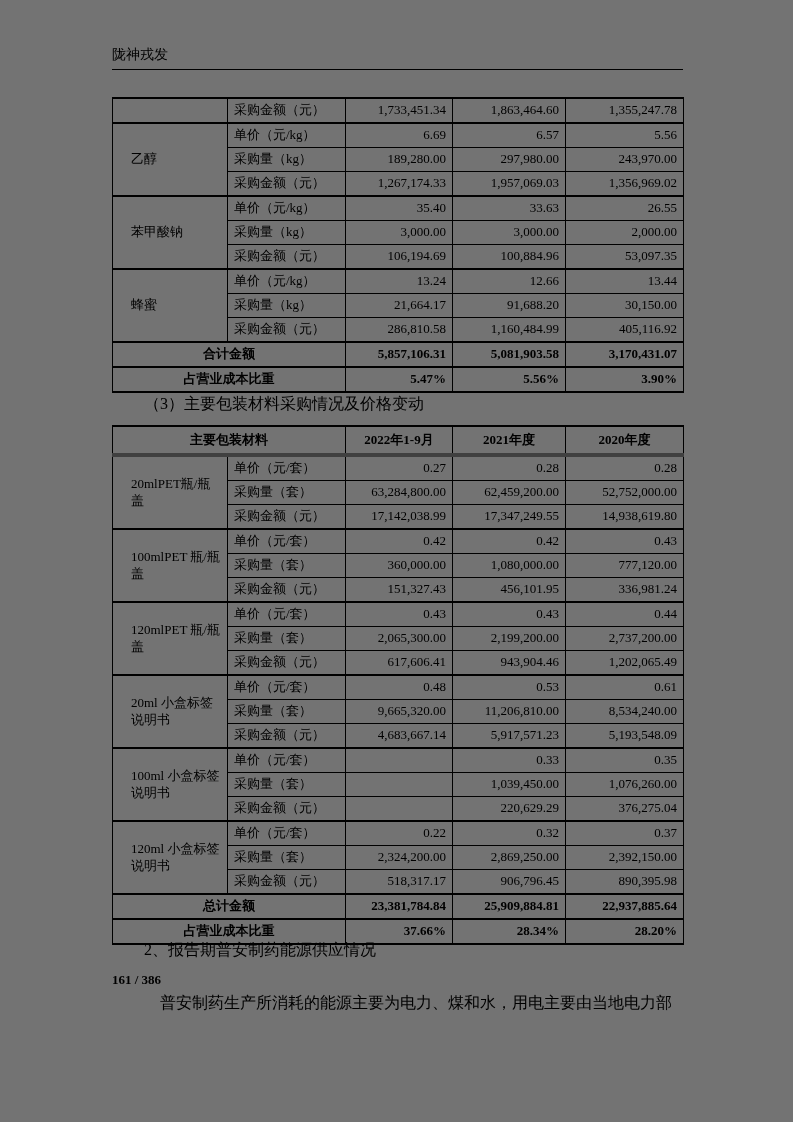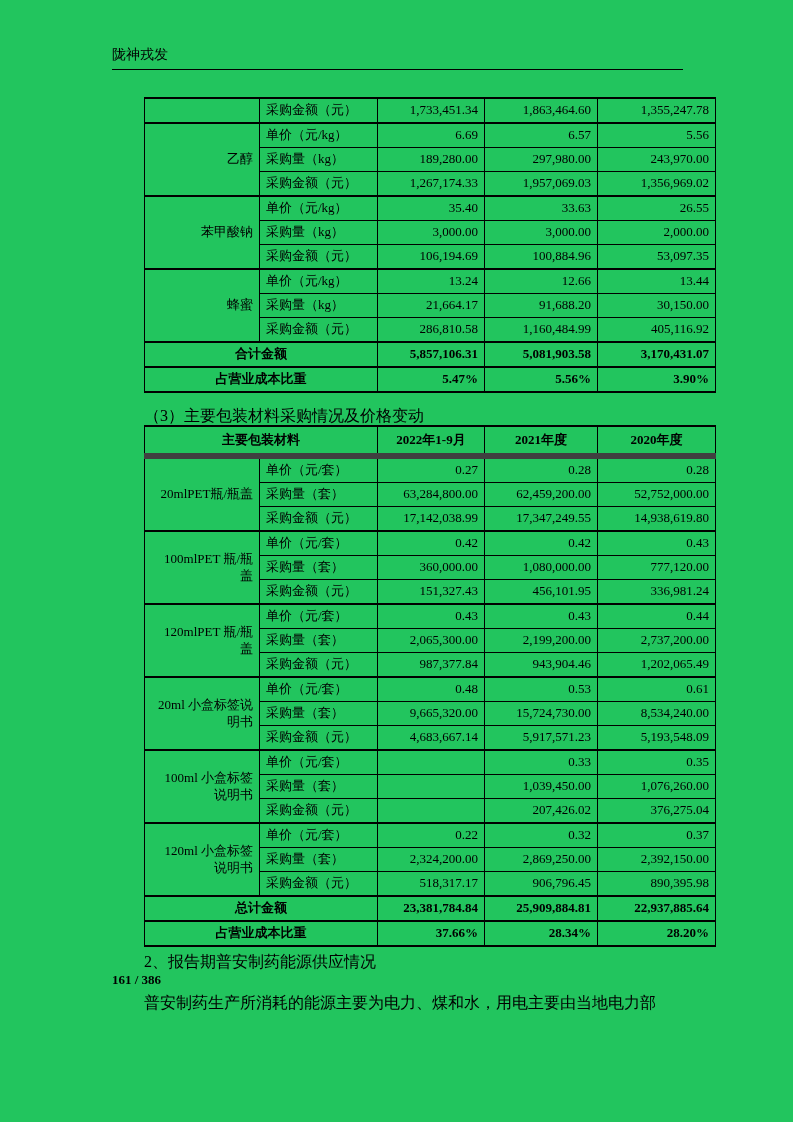--- a/index.html
+++ b/index.html
@@ -1,53 +1,53 @@
 <!DOCTYPE html>
 <html><head>
 <meta charset="utf-8">
 <style>
   html,body { margin:0; padding:0; background:#fff; }
   .page {
-    position:relative; width:793px; height:1122px; background:#22c55e;
+    position:relative; width:793px; height:1122px; background:#737373;
     margin:0 auto; color:#000; overflow:hidden;
     font-family:"Liberation Serif","DejaVu Serif",serif;
   }
   .doc-header {
     position:absolute; top:46px; left:112px; width:571px;
     display:flex; justify-content:space-between; align-items:flex-end;
     border-bottom:1px solid #000; padding-bottom:5px;
   }
   .hdr-left { font-size:14px; }
   .hdr-right { font-size:13.5px; }
 
-  .tbl-slot { position:absolute; left:112px;margin-left:32px; }
+  .tbl-slot { position:absolute; left:112px; }
   .t1 { top:97px; }
   .t2 { top:425px; }
 
   table.data-table {
     border-collapse:collapse; table-layout:fixed; width:571px;
     font-size:13px; border-top:2.5px solid #000; border-bottom:2.5px solid #000;
   }
   .data-table td, .data-table th {
     border:1px solid #000; padding:1px 6px; height:21px;
     vertical-align:middle; line-height:1.3; overflow:hidden; word-wrap:break-word;
   }
-  .data-table thead th { font-weight:bold; text-align:center; border-bottom:6px solid #404040; height:24px; }
-  .data-table td.mat  { text-align:right; padding-left:8px; }
+  .data-table thead th { font-weight:bold; text-align:center; border-bottom:4px solid #404040; height:24px; }
+  .data-table td.mat  { text-align:left; padding-left:18px; }
   .data-table td.attr { text-align:left; }
   .data-table td.num  { text-align:right; }
   .data-table tr.group-start td { border-top:2px solid #000; }
   .data-table tr.summary td { font-weight:bold; border-top:2px solid #000; }
   .data-table td.sum-label { text-align:center; }
 
-  .heading { position:absolute; left:112px; width:571px; font-size:16px;margin-top:12px; }
+  .heading { position:absolute; left:112px; width:571px; font-size:16px; }
   .sec    { top:394px; text-indent:2em; }
   .energy { top:940px; text-indent:2em; }
   .body-par {
-    position:absolute; left:104px; width:571px; top:990px;
+    position:absolute; left:120px; width:571px; top:990px;
     font-size:16px; text-indent:2.5em; line-height:1.6;
   }
   .page-number {
     position:absolute; top:972px; left:112px; width:571px;
     text-align:left; font-weight:bold; font-size:13px;
   }
 </style>
 </head>
 <body>
 
@@ -212,35 +212,35 @@
             <td class="num">0.44</td>
           </tr>
           <tr>
             <td class="attr">采购量（套）</td>
             <td class="num">2,065,300.00</td>
             <td class="num">2,199,200.00</td>
             <td class="num">2,737,200.00</td>
           </tr>
           <tr>
             <td class="attr">采购金额（元）</td>
-            <td class="num">987,377.84</td>
+            <td class="num">617,606.41</td>
             <td class="num">943,904.46</td>
             <td class="num">1,202,065.49</td>
           </tr>
           <tr class="group-start">
             <td class="mat" rowspan="3">20ml 小盒标签说明书</td>
             <td class="attr">单价（元/套）</td>
             <td class="num">0.48</td>
             <td class="num">0.53</td>
             <td class="num">0.61</td>
           </tr>
           <tr>
             <td class="attr">采购量（套）</td>
             <td class="num">9,665,320.00</td>
-            <td class="num">15,724,730.00</td>
+            <td class="num">11,206,810.00</td>
             <td class="num">8,534,240.00</td>
           </tr>
           <tr>
             <td class="attr">采购金额（元）</td>
             <td class="num">4,683,667.14</td>
             <td class="num">5,917,571.23</td>
             <td class="num">5,193,548.09</td>
           </tr>
           <tr class="group-start">
             <td class="mat" rowspan="3">100ml 小盒标签说明书</td>
@@ -251,21 +251,21 @@
           </tr>
           <tr>
             <td class="attr">采购量（套）</td>
             <td class="num"></td>
             <td class="num">1,039,450.00</td>
             <td class="num">1,076,260.00</td>
           </tr>
           <tr>
             <td class="attr">采购金额（元）</td>
             <td class="num"></td>
-            <td class="num">207,426.02</td>
+            <td class="num">220,629.29</td>
             <td class="num">376,275.04</td>
           </tr>
           <tr class="group-start">
             <td class="mat" rowspan="3">120ml 小盒标签说明书</td>
             <td class="attr">单价（元/套）</td>
             <td class="num">0.22</td>
             <td class="num">0.32</td>
             <td class="num">0.37</td>
           </tr>
           <tr>

